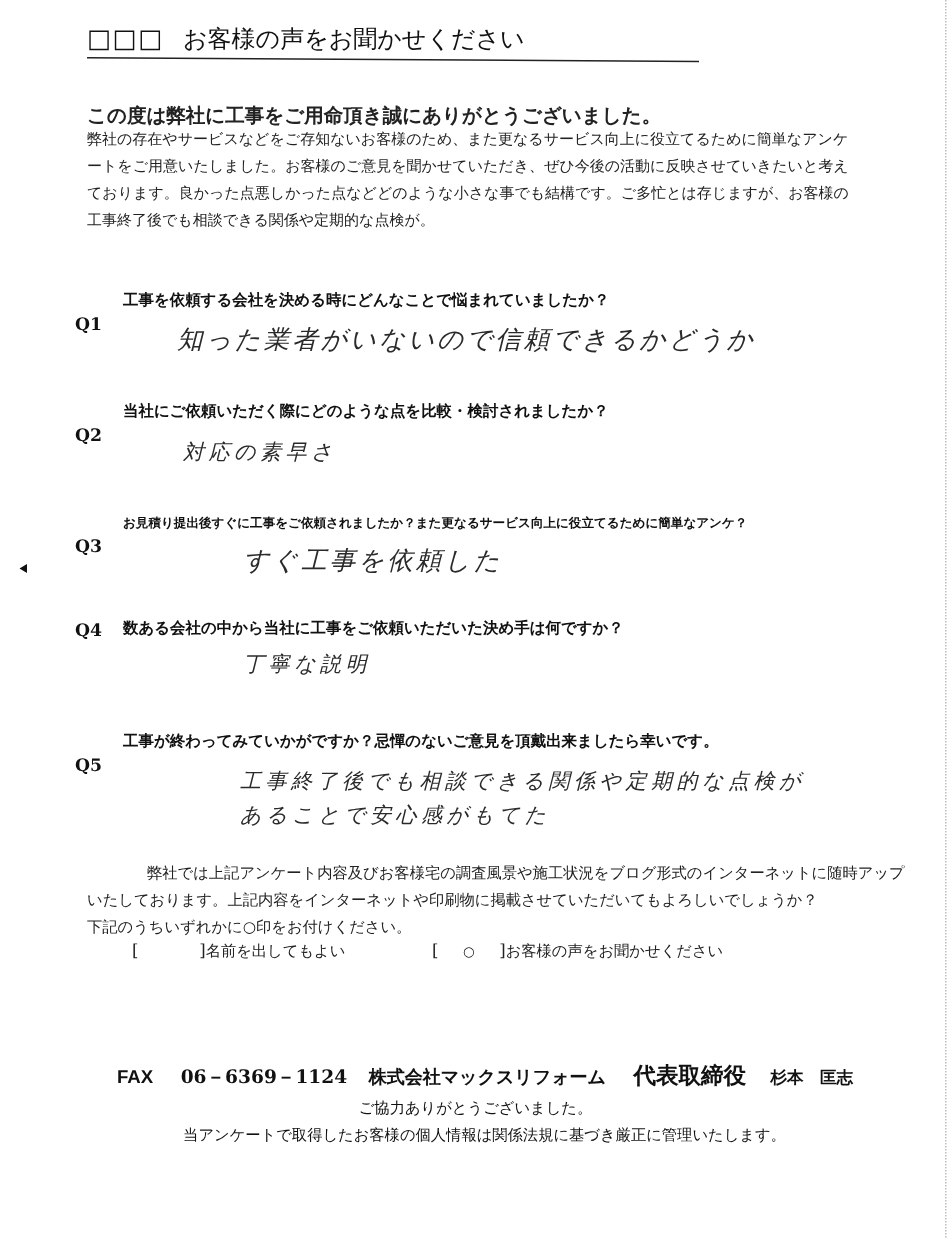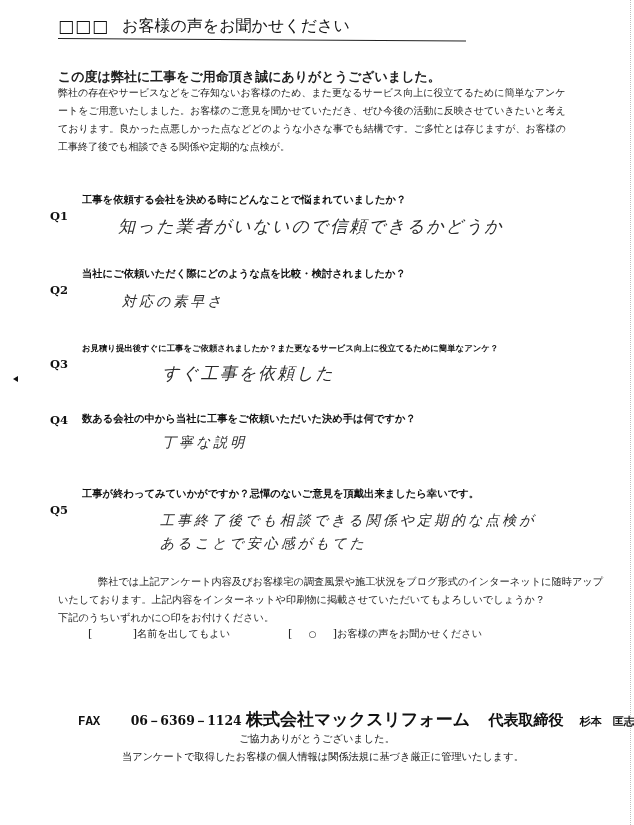--- a/index.html
+++ b/index.html
@@ -32,23 +32,23 @@
       letter-spacing: 2px; font-style: italic;
     }
     .answer.big { font-size: 14px; letter-spacing: 3px; text-align: center; }
     .consent-line { left: 58px; font-size: 10.2px; white-space: nowrap; color: #222; }
     .choice { font-size: 10.2px; white-space: nowrap; color: #222; }
     .bracket { font-size: 11px; }
     .mark { font-size: 9px; font-weight: bold; }
     .footer-fax {
       left: 78px; top: 708px; font-size: 12.4px; font-weight: bold; white-space: nowrap;
     }
-    .footer-fax .fax-label { font-family: Liberation Mono, monospace; margin-right: 26px; }
-    .footer-fax .fax-num { font-family: "DejaVu Serif", serif; margin-right: 0; }
-    .footer-fax .company { font-family: "DejaVu Sans", sans-serif; font-size: 17px; margin-right: 14px; }
+    .footer-fax .fax-label { font-family: Liberation Sans, sans-serif; margin-right: 14px; }
+    .footer-fax .fax-num { font-family: "DejaVu Serif", serif; margin-right: 10px; }
+    .footer-fax .company { font-family: "DejaVu Sans", sans-serif; font-size: 12px; margin-right: 14px; }
     .footer-fax .rep-title { font-family: "DejaVu Sans", sans-serif; font-size: 15px; margin-right: 12px; }
     .footer-fax .rep-name { font-family: "DejaVu Sans", sans-serif; font-size: 11px; }
     .footer-thanks { left: 0; width: 634px; top: 732px; text-align: center; font-size: 10.2px; }
     .footer-privacy { left: 0; width: 634px; top: 750px; text-align: center; font-size: 10.2px; padding-left: 12px; box-sizing: border-box; }
     .side-marker {
       left: 13px; top: 376px; width: 0; height: 0;
       border-top: 3px solid transparent; border-bottom: 3px solid transparent;
       border-right: 5px solid #111;
     }
     .right-edge {

